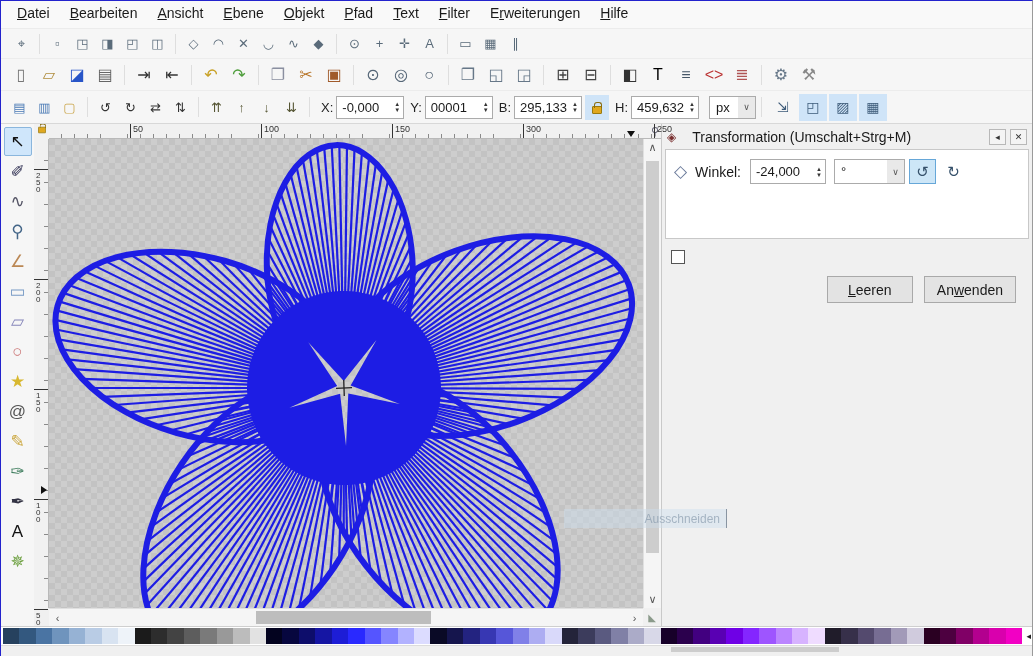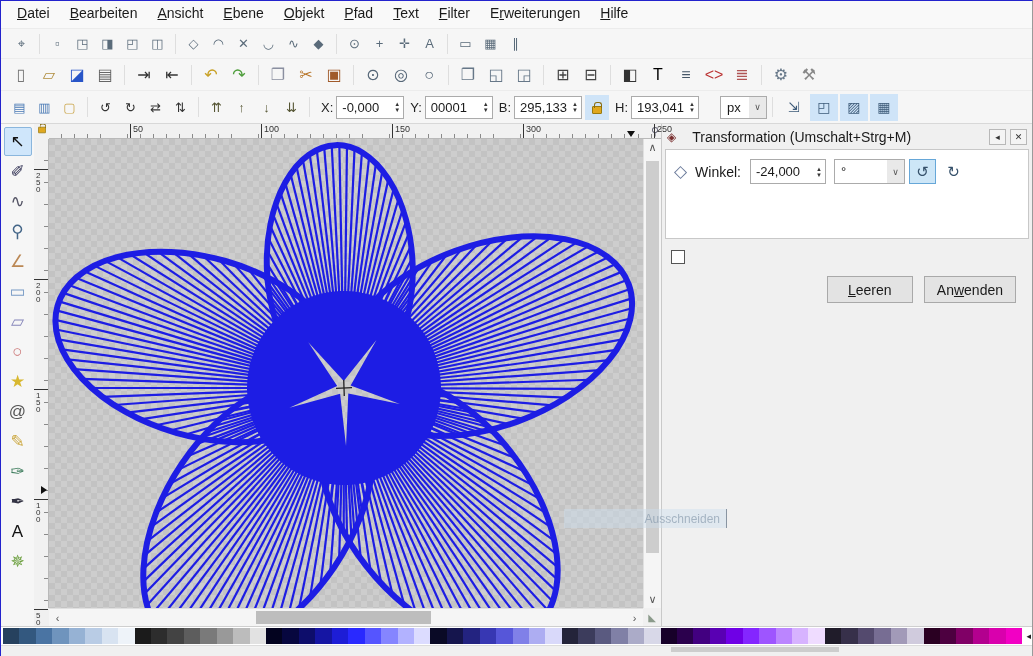--- a/index.html
+++ b/index.html
@@ -235,24 +235,24 @@
     <span class="field-label">B:</span>
     <span class="spinbox">
       <span class="spin-value">295,133</span>
       <span class="spin-arrows">▲<br>▼</span>
     </span>
     <span class="lock-btn" style="margin-left:3px">
       <span class="padlock"></span>
     </span>
     <span class="field-label">H:</span>
     <span class="spinbox">
-      <span class="spin-value">193,041</span>
+      <span class="spin-value">459,632</span>
       <span class="spin-arrows">▲<br>▼</span>
     </span>
-    <span class="combo" style="margin-left:21px">
+    <span class="combo" style="margin-left:10px">
       <span class="combo-val">px</span>
       <span class="combo-btn">∨</span>
     </span>
     <span class="tb-sep"></span>
     <span id="ctrl-toggles" style="display:flex;align-items:center">
         <span class="toggle-btn">⇲</span>
         <span class="toggle-btn pressed">◰</span>
         <span class="toggle-btn pressed">▨</span>
         <span class="toggle-btn pressed">▦</span>
       </span>

